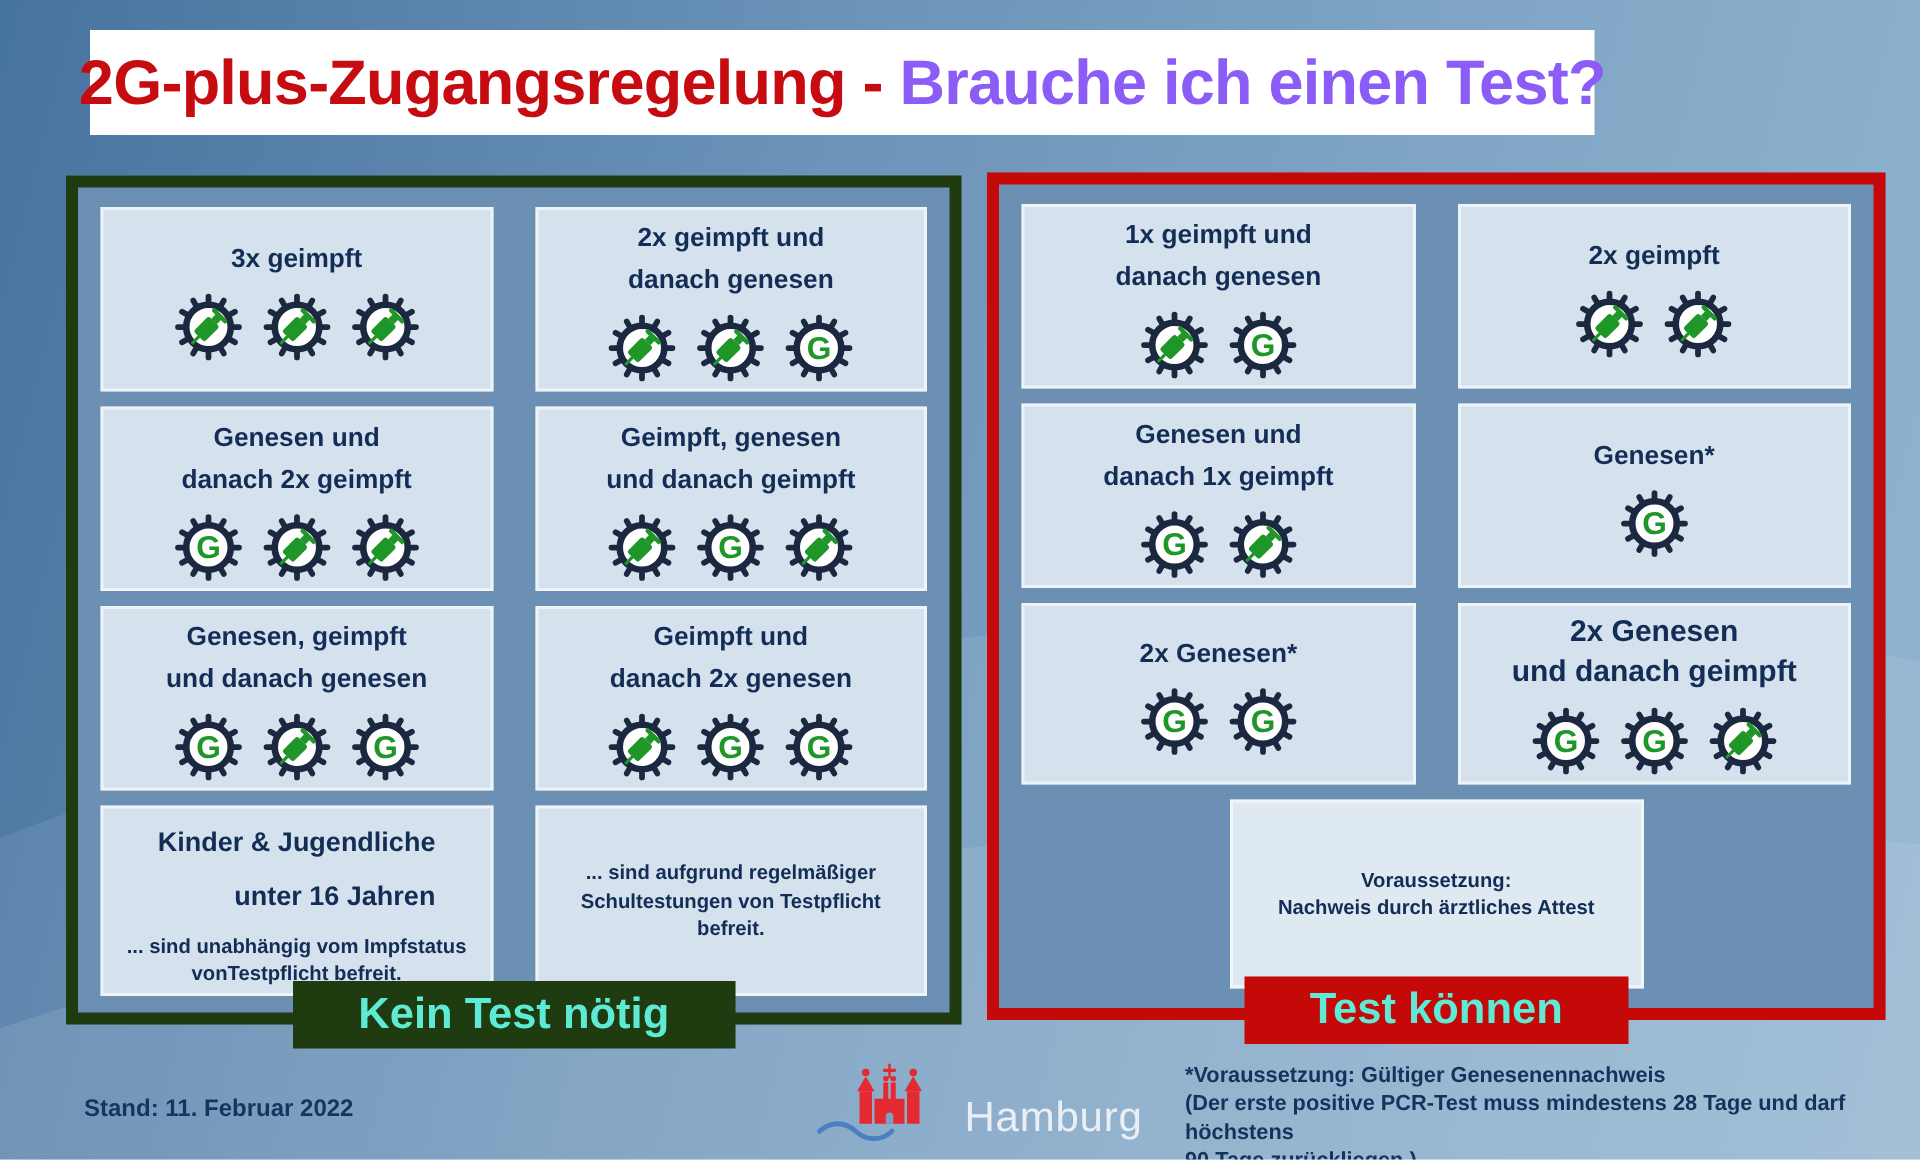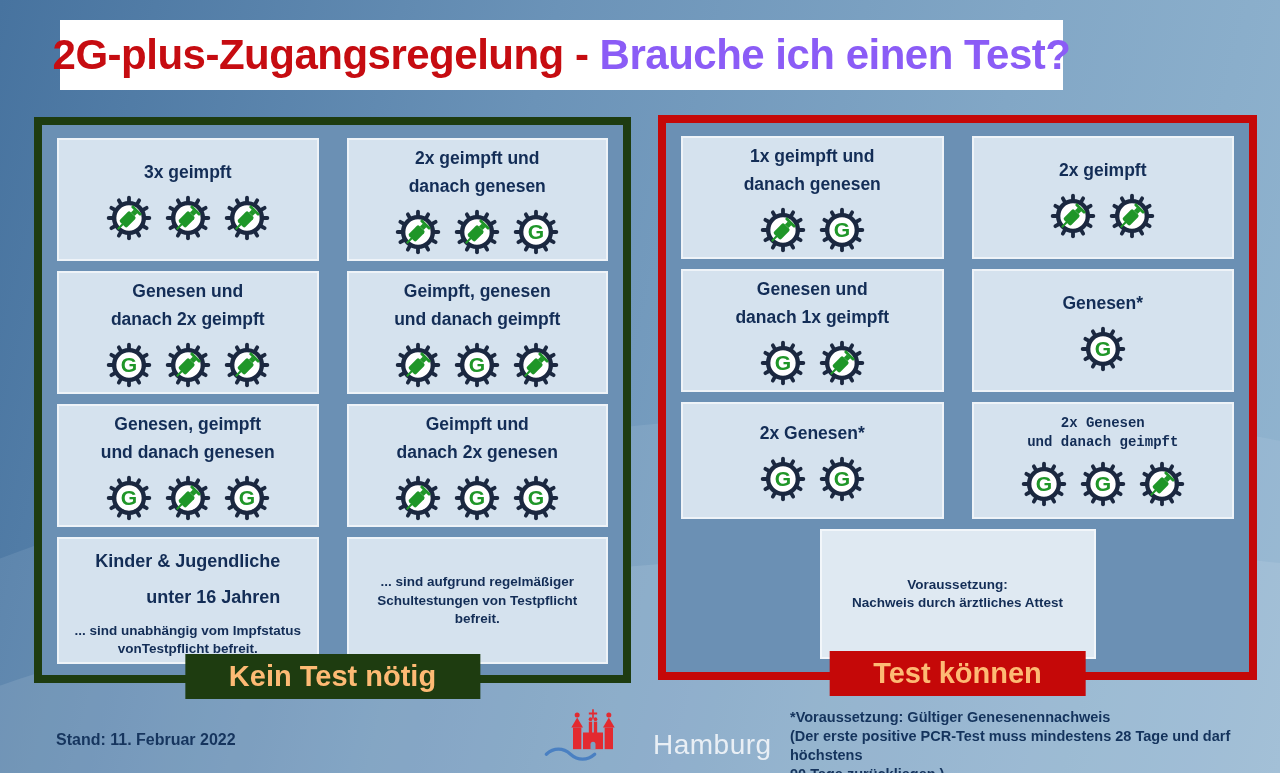--- a/index.html
+++ b/index.html
@@ -14,46 +14,46 @@
   .wave-b { left:-220px; top:560px; width:1850px; height:620px;
     background:rgba(228,241,250,0.12); border-radius:100% 80% 0 0/70% 50% 0 0; transform:rotate(-3deg); }
 
   .title-banner { position:absolute; left:60px; top:20px; width:1003px; height:70px;
     background:#ffffff; display:flex; align-items:center; justify-content:center;
     font-weight:bold; font-size:42px; letter-spacing:-0.5px; }
   .t-red  { color:#c60c11; white-space:pre; }
   .t-dark { color:#8b5cf6; white-space:pre; }
 
   .panel { position:absolute; box-sizing:border-box; background:#6b90b4; }
-  .panel-green { left:34px;  top:117px; width:597px; height:566px; border:8px solid #1e3c10; }
+  .panel-green { left:44px;  top:117px; width:597px; height:566px; border:8px solid #1e3c10; }
   .panel-red   { left:658px; top:115px; width:599px; height:565px; border:8px solid #c50808; }
 
   .grid { display:grid; grid-template-columns:1fr 1fr; grid-template-rows:1fr 1fr 1fr 1.12fr;
     gap:10px 28px; padding:13px 15px; width:100%; height:100%; box-sizing:border-box; }
 
   .box { background:#d5e2ee; border:2px solid rgba(255,255,255,0.6); color:#132d56;
     display:flex; flex-direction:column; align-items:center; justify-content:center;
     gap:7px; padding:4px 6px; box-sizing:border-box; text-align:center; }
   .box-title { font-weight:bold; font-size:17.5px; line-height:1.6; white-space:pre-line; }
   .box-title.loose { line-height:2.0; font-size:18px;text-align:right; }
-  .box-title.tight { line-height:1.35; font-size:14px;font-family:Liberation Mono, monospace; }
+  .box-title.tight { line-height:1.35; font-size:20px; }
   .box-note { font-weight:bold; font-size:13.5px; line-height:1.35; white-space:pre-line; }
   .icons { display:flex; gap:13px; margin-top:2px; }
   .vicon { width:46px; height:46px; display:block; }
 
   .personen-box { grid-column:1 / -1; justify-self:center; width:276px; background:#dfe9f2; gap:6px; padding:8px; }
 
   .banner { position:absolute; left:50%; bottom:-24px; transform:translateX(-50%);
-    color:#fdba74; font-weight:bold; font-size:29px; padding:6px 44px; white-space:nowrap; z-index:3; }
+    color:#5eead4; font-weight:bold; font-size:29px; padding:6px 44px; white-space:nowrap; z-index:3; }
   .banner-green { background:#1e3c10; }
   .banner-red   { background:#c50808; }
 
   .stand { position:absolute; left:56px; top:731px; font-size:16px; font-weight:bold; color:#16355e; }
 
-  .logo { position:absolute; left:543px; top:706px; display:flex; align-items:flex-end; gap:10px; }
+  .logo { position:absolute; left:543px; top:706px; display:flex; align-items:flex-end; }
   .logo svg { width:100px; height:58px; display:block; }
   .logo-text { font-size:28px; color:#e9eff5; letter-spacing:0.5px; padding-bottom:3px; }
 
   .footnote { position:absolute; left:790px; top:708px; width:482px;
     font-size:14.5px; font-weight:bold; color:#14335c; line-height:1.3; white-space:pre-line; }
 </style>
 </head>
 <body>
 
 <div class="stage">

